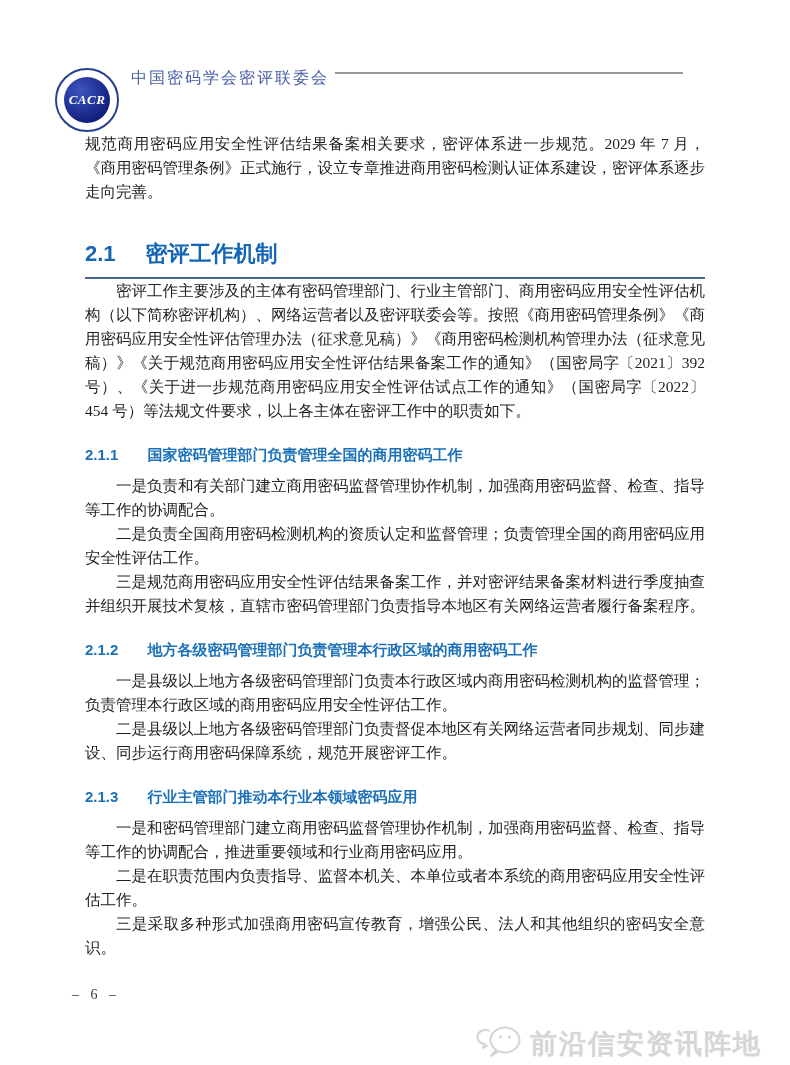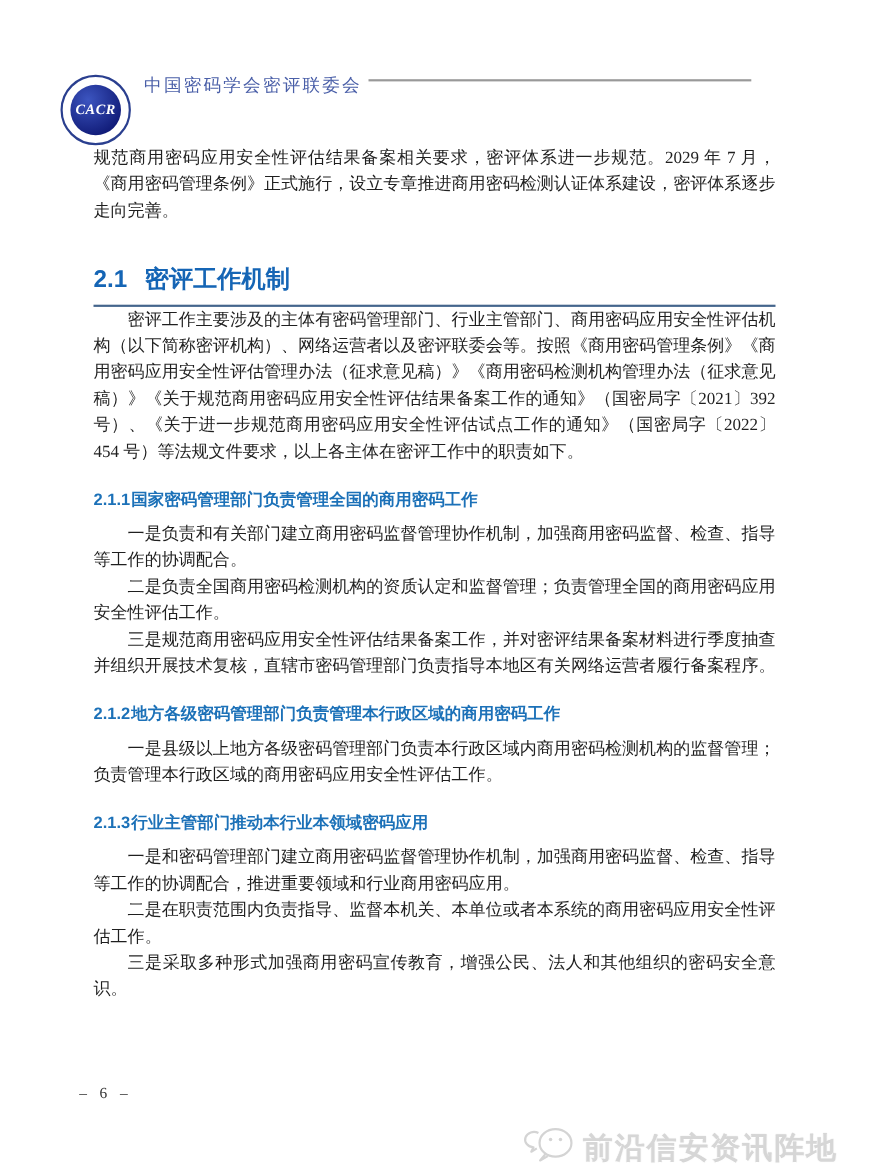--- a/index.html
+++ b/index.html
@@ -85,31 +85,31 @@
   h2.section-heading {
     margin: 36px 0 0 0;
     padding-bottom: 9px;
     border-bottom: 2px solid #44658c;
     font-family: "Liberation Sans", "DejaVu Sans", sans-serif;
     font-size: 22px;
     font-weight: bold;
     color: #1565b5;
     line-height: 28px;
   }
-  h2.section-heading .sec-num { margin-right: 16px; }
+  h2.section-heading .sec-num { margin-right: 30px; }
   .lead { margin-top: 22px; }
   h3.sub-heading {
     margin: 22px 0 9px 0;
     font-family: "Liberation Sans", "DejaVu Sans", sans-serif;
     font-size: 15px;
     font-weight: bold;
     color: #1c71b8;
     line-height: 20px;
   }
-  h3.sub-heading .sub-num { margin-right: 1px; }
+  h3.sub-heading .sub-num { margin-right: 29px; }
   
   .page-number {
     position: absolute;
     left: 72px;
     bottom: 62px;
     font-size: 14px;
     letter-spacing: 4px;
     color: #333333;
     font-family: "Liberation Serif", serif;
   }
@@ -161,20 +161,21 @@
       <p class="body-text indent">一是负责和有关部门建立商用密码监督管理协作机制，加强商用密码监督、检查、指导等工作的协调配合。</p>
       <p class="body-text indent">二是负责全国商用密码检测机构的资质认定和监督管理；负责管理全国的商用密码应用安全性评估工作。</p>
       <p class="body-text indent">三是规范商用密码应用安全性评估结果备案工作，并对密评结果备案材料进行季度抽查并组织开展技术复核，直辖市密码管理部门负责指导本地区有关网络运营者履行备案程序。</p>
     </section>
 
     <section>
       <h3 class="sub-heading">
         <span class="sub-num">2.1.2</span><span>地方各级密码管理部门负责管理本行政区域的商用密码工作</span>
       </h3>
       <p class="body-text indent">一是县级以上地方各级密码管理部门负责本行政区域内商用密码检测机构的监督管理；负责管理本行政区域的商用密码应用安全性评估工作。</p>
+      <p class="body-text indent">二是县级以上地方各级密码管理部门负责督促本地区有关网络运营者同步规划、同步建设、同步运行商用密码保障系统，规范开展密评工作。</p>
     </section>
 
     <section>
       <h3 class="sub-heading">
         <span class="sub-num">2.1.3</span><span>行业主管部门推动本行业本领域密码应用</span>
       </h3>
       <p class="body-text indent">一是和密码管理部门建立商用密码监督管理协作机制，加强商用密码监督、检查、指导等工作的协调配合，推进重要领域和行业商用密码应用。</p>
       <p class="body-text indent">二是在职责范围内负责指导、监督本机关、本单位或者本系统的商用密码应用安全性评估工作。</p>
       <p class="body-text indent">三是采取多种形式加强商用密码宣传教育，增强公民、法人和其他组织的密码安全意识。</p>
     </section>

